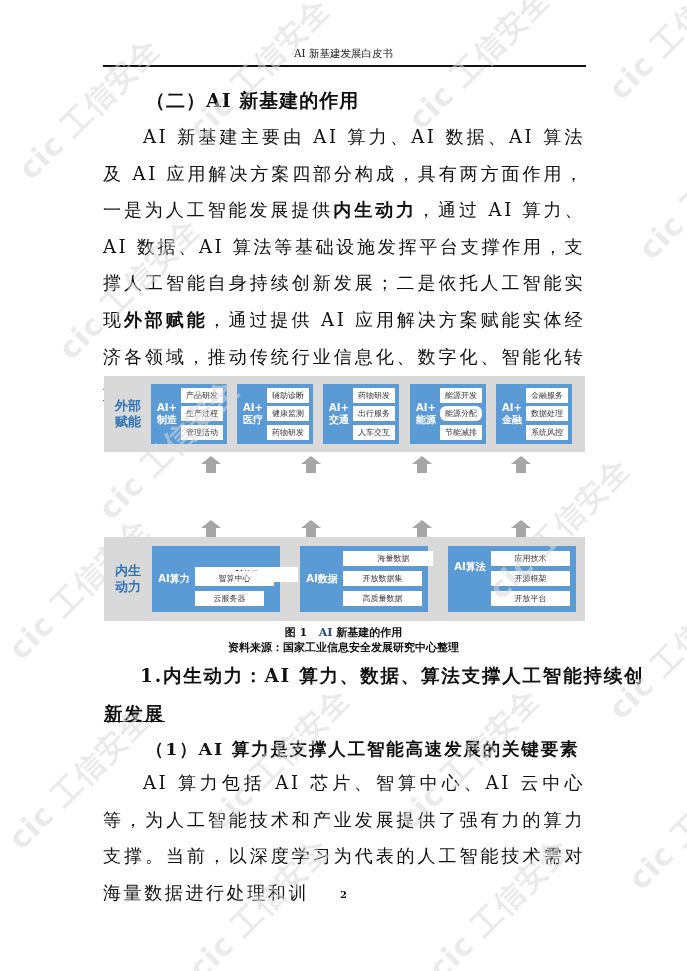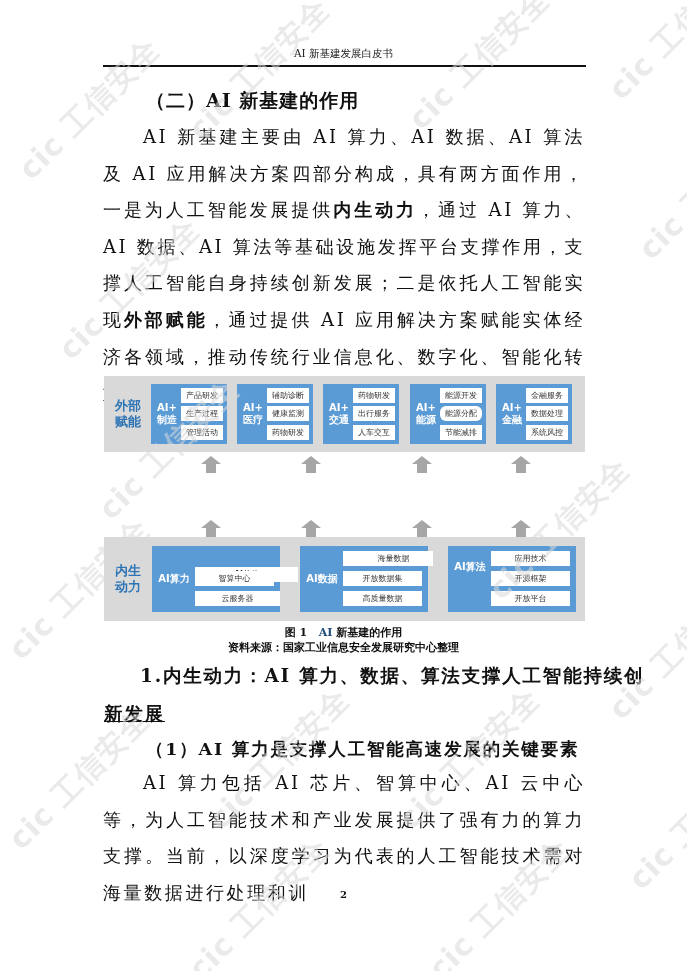--- a/index.html
+++ b/index.html
@@ -170,21 +170,21 @@
   <div class="band bottom">
     <div class="band-label">
         <div>内生</div>
         <div>动力</div>
       </div>
 
     <div class="box" style="left:48px;top:9px;width:128px;height:66px;">
       <div class="bname" style="left:2px;top:27px;width:40px;">AI算力</div>
       <div class="chip" style="left:43px;top:21px;width:103px;font-weight:bold;">AI芯片</div>
       <div class="chip" style="left:43px;top:25px;width:79px;">智算中心</div>
-      <div class="chip" style="left:43px;top:45px;width:85px;">云服务器</div>
+      <div class="chip" style="left:43px;top:45px;width:69px;">云服务器</div>
     </div>
     <div class="box" style="left:196px;top:9px;width:128px;height:66px;">
       <div class="bname" style="left:2px;top:27px;width:40px;">AI数据</div>
       <div class="chip" style="left:43px;top:5px;width:79px;padding-left:11px;">海量数据</div>
       <div class="chip" style="left:43px;top:25px;width:79px;">开放数据集</div>
       <div class="chip" style="left:43px;top:45px;width:79px;">高质量数据</div>
     </div>
     <div class="box" style="left:344px;top:9px;width:128px;height:66px;">
       <div class="bname" style="left:2px;top:15px;width:40px;">AI算法</div>
       <div class="chip" style="left:43px;top:5px;width:79px;">应用技术</div>

